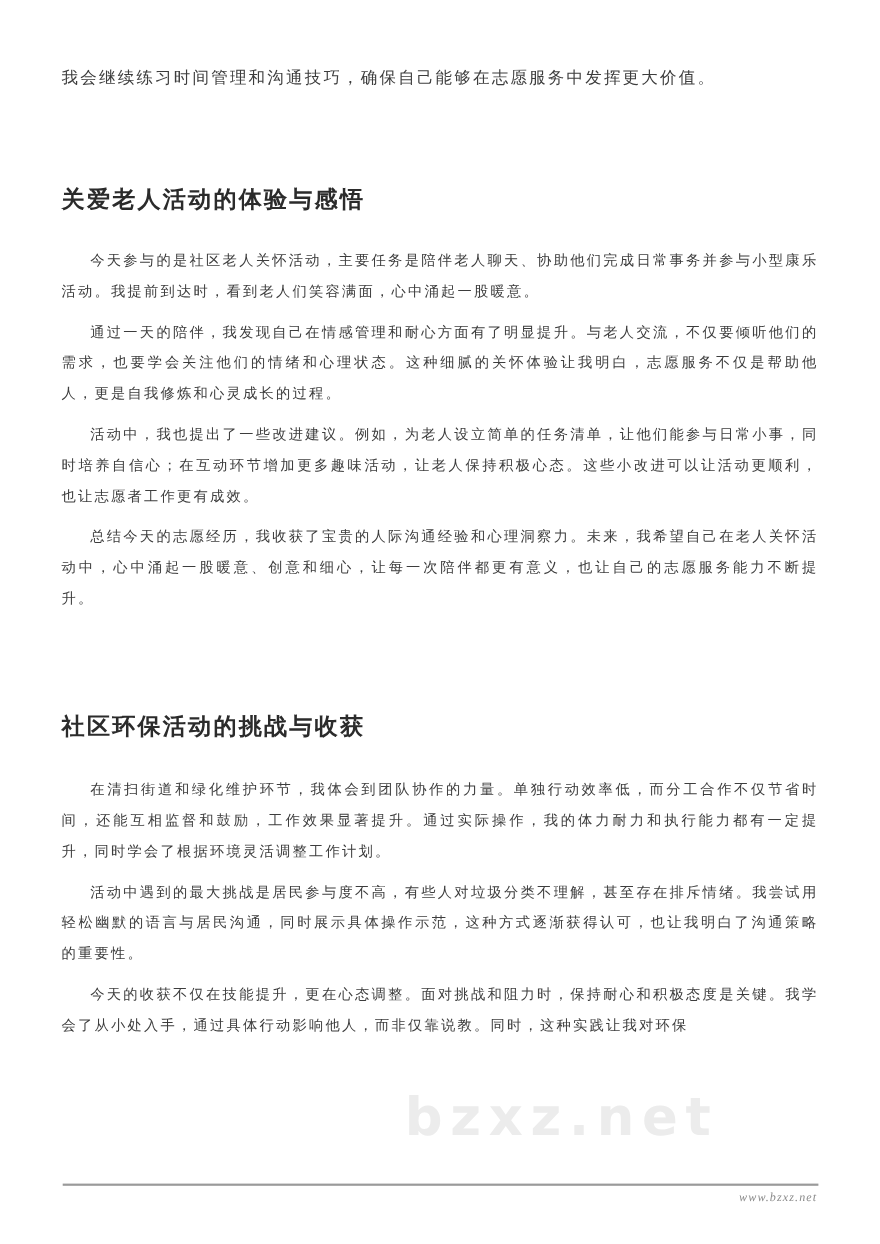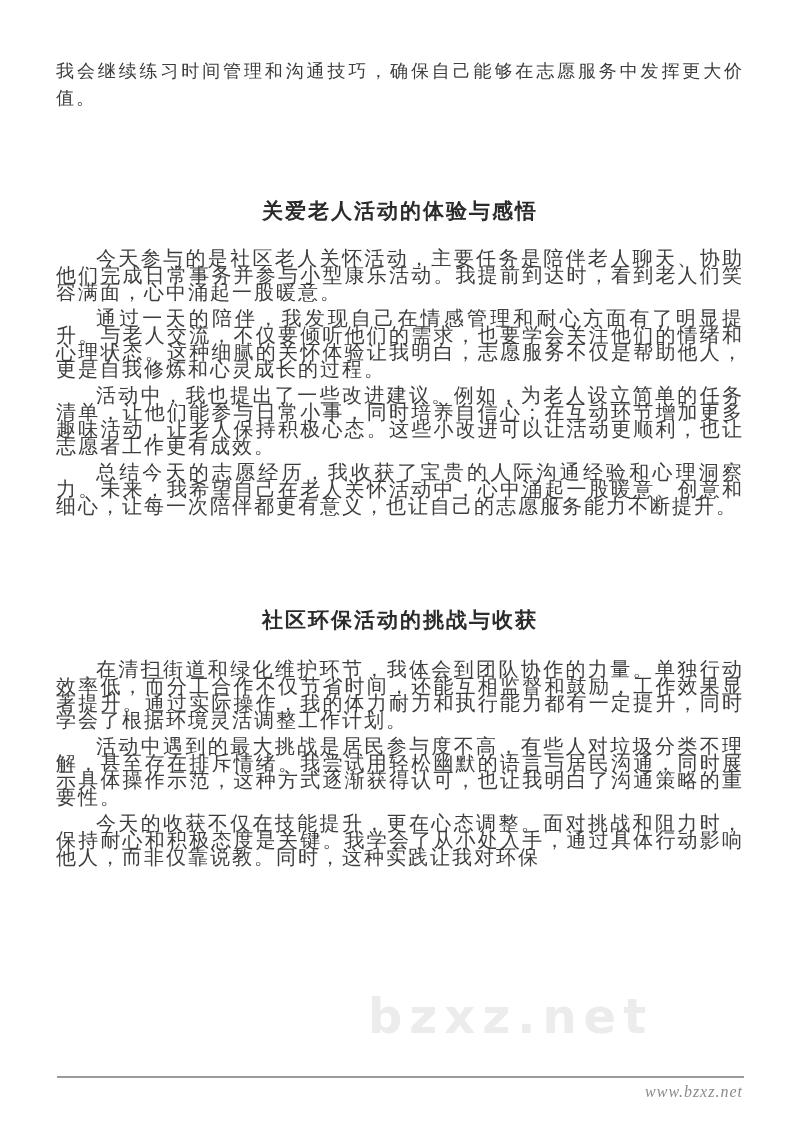--- a/index.html
+++ b/index.html
@@ -20,47 +20,47 @@
     width: 800px;
     height: 1131px;
     background: #ffffff;
   }
   .content {
     position: relative;
     z-index: 1;
     padding: 58px 56px 0 56px;
   }
   .continuation {
-    font-size: 18px;
+    font-size: 15px;
     line-height: 27px;
     letter-spacing: 2px;
     margin: 0 0 0 0;
     text-align: justify;
     text-justify: inter-character;
   }
   .section-title {
     font-size: 21px;
     font-weight: bold;
     color: var(--heading, #2b2b2b);
-    text-align: center;
     letter-spacing: 2px;
     line-height: 30px;
     margin: 0;
+    font-family: Liberation Mono, monospace;
   }
   .section-title.first {
     margin-top: 84px;
     margin-bottom: 24px;
   }
   .section-title.second {
     margin-top: 90px;
     margin-bottom: 26px;
   }
   .para {
-    font-size: 20px;
-    line-height: 17px;
+    font-size: 13px;
+    line-height: 28px;
     letter-spacing: 2px;
     text-indent: 2em;
     margin: 0 0 9px 0;
     text-align: justify;
     text-justify: inter-character;
   }
   .watermark {
     position: absolute;
     z-index: 0;
     left: 368px;
@@ -83,21 +83,21 @@
     border-top: 2px solid #9a9a9a;
     margin: 0;
   }
   .footer-url {
     position: absolute;
     z-index: 2;
     right: 57px;
     top: 1083px;
     font-family: "Liberation Serif", "DejaVu Serif", serif;
     font-style: italic;
-    font-size: 16px;
+    font-size: 11px;
     letter-spacing: 1px;
     color: var(--footer, #8a8a8a);
   }
 </style>
 </head>
 <body>
 
 <div class="page">
 
   <div class="watermark">bzxz.net</div>

